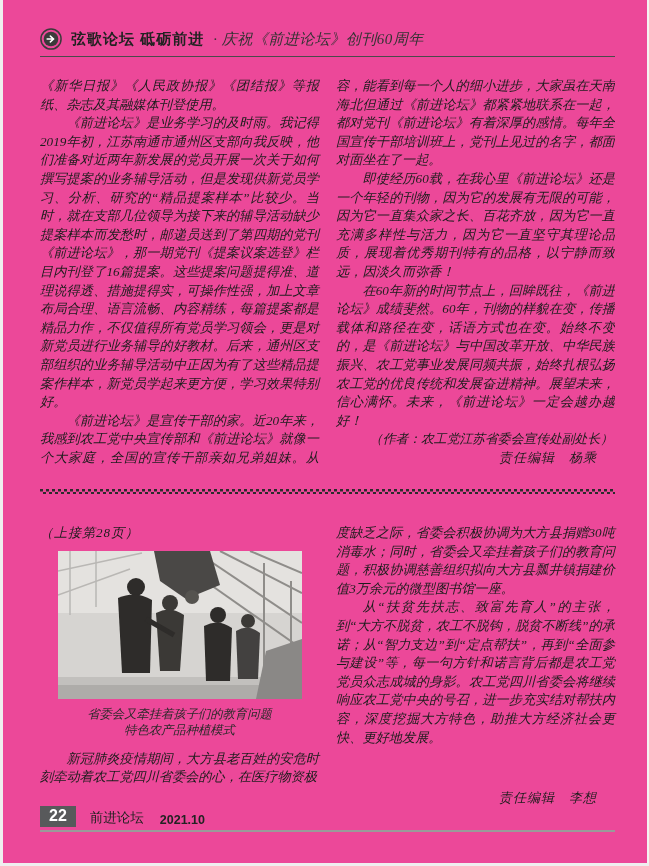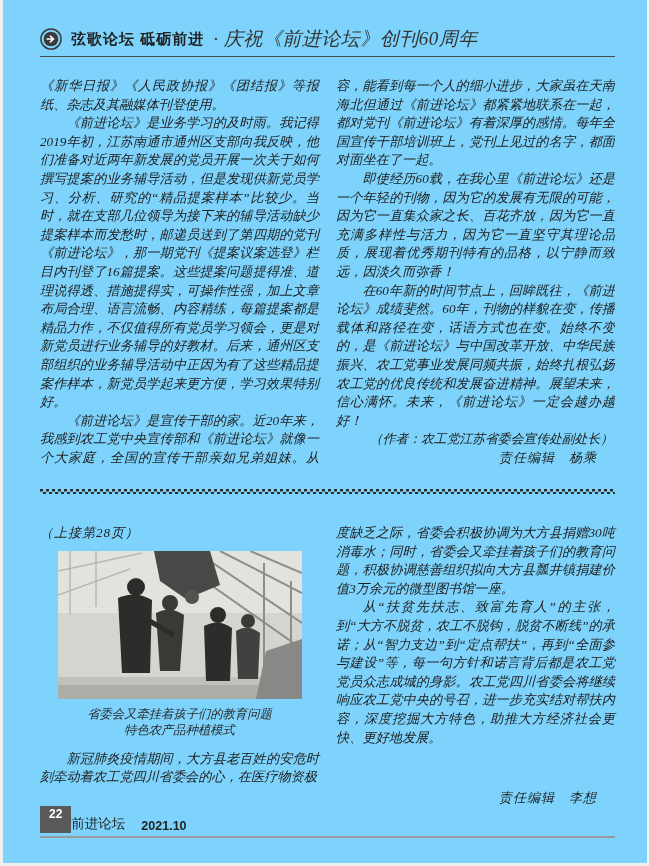--- a/index.html
+++ b/index.html
@@ -1,31 +1,31 @@
 <!DOCTYPE html>
 <html><head>
 <meta charset="utf-8">
 <style>
   html,body{margin:0;padding:0;background:#fdfdfd;}
   .page{
     position:relative;
     width:649px;height:866px;
-    background:#7dd3fc;
+    background:#ec4899;
     box-sizing:border-box;
     padding:26px 34px 0 40px;
     font-family:"Liberation Serif", serif;
     color:#1d1d1d;
     box-shadow:inset 3px -3px 0 #efefef, inset -2px 0 0 #f3f3f3;
     overflow:hidden;
   }
   
   .hdr{display:flex;align-items:center;gap:9px;height:26px;}
   .hdr .logo{flex:0 0 auto;display:inline-flex;}
   .hdr .ht-bold{font-family:"Liberation Sans", sans-serif;font-weight:bold;font-size:15px;letter-spacing:1px;color:#222;}
-  .hdr .ht-sub{font-style:italic;font-size:19px;color:#333;letter-spacing:0.5px;}
+  .hdr .ht-sub{font-style:italic;font-size:15px;color:#333;letter-spacing:0.5px;}
   .hdr-rule{border-bottom:1.5px solid #4a4a4a;margin-top:4px;}
   
   .columns{display:flex;gap:17px;}
   .columns.top{margin-top:20px;height:392px;overflow:hidden;}
   .columns.bottom{margin-top:30px;}
   .col{flex:1 1 0;min-width:0;font-size:13.2px;line-height:18.6px;text-align:justify;}
   .col p{margin:0;font-style:italic;}
   .ind{text-indent:2em;}
   .cont{text-indent:0;}
   .kai{font-style:italic;}
@@ -50,22 +50,22 @@
   figcaption span{display:block;}
   .after-photo{margin-top:12px !important;}
   
   .pfooter{
     position:absolute;left:40px;right:34px;top:806px;
     display:flex;align-items:flex-end;gap:0;
     border-bottom:2px solid #9a9a9a;padding-bottom:3px;
   }
   .pagenum{
     background:#58595b;color:#fff;
-    font-family:"Liberation Sans", sans-serif;font-weight:bold;font-size:12px;
-    padding:1px 9px 12px 9px;margin-right:0;
+    font-family:"Liberation Sans", sans-serif;font-weight:bold;font-size:16px;
+    padding:1px 9px 2px 9px;margin-right:14px;
   }
   .journal{font-family:"Liberation Sans", sans-serif;font-weight:normal;font-size:13.5px;color:#222;margin-right:16px;}
   .issue{font-family:"Liberation Sans", sans-serif;font-weight:bold;font-size:12.5px;color:#222;}
 </style>
 </head>
 <body>
 
 <div class="page">
 
   <header class="hdr">

